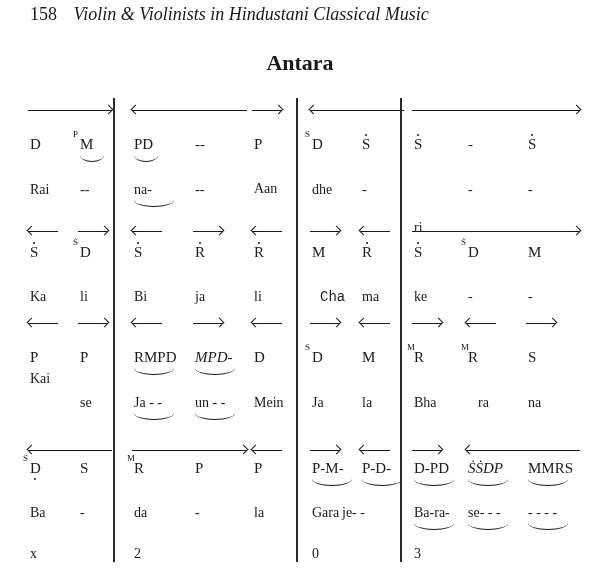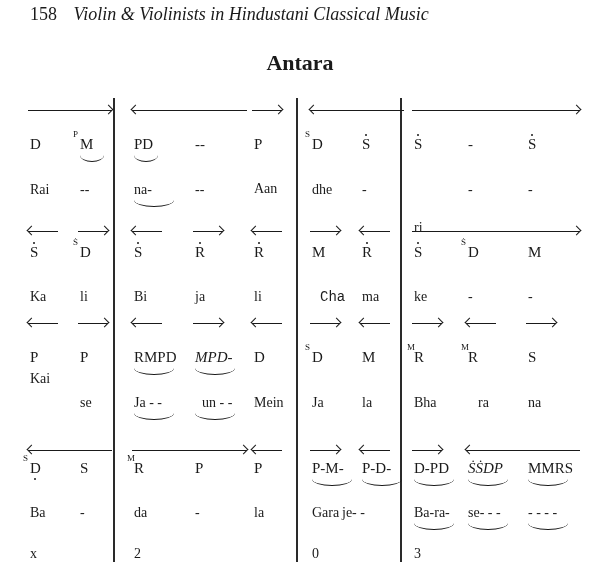--- a/index.html
+++ b/index.html
@@ -190,21 +190,21 @@
     <div class="slur" style="left: 195px; top: 368px; width: 40px;"></div>
     <div class="cell" style="left: 254px; top: 350px;"><span>D</span></div>
     <div class="cell" style="left: 312px; top: 350px;"><span class="sup">S</span><span>D</span></div>
     <div class="cell" style="left: 362px; top: 350px;"><span>M</span></div>
     <div class="cell" style="left: 414px; top: 350px;"><span class="sup">M</span><span>R</span></div>
     <div class="cell" style="left: 468px; top: 350px;"><span class="sup">M</span><span>R</span></div>
     <div class="cell" style="left: 528px; top: 350px;"><span>S</span></div>
     <div class="cell lyric" style="left: 30px; top: 372px;">Kai</div>
     <div class="cell lyric" style="left: 80px; top: 396px;">se</div>
     <div class="cell lyric" style="left: 134px; top: 396px;">Ja - -</div>
-    <div class="cell lyric" style="left: 202px; top: 396px;">un - -</div>
+    <div class="cell lyric" style="left: 195px; top: 396px;">un - -</div>
     <div class="cell lyric" style="left: 254px; top: 396px;">Mein</div>
     <div class="cell lyric" style="left: 312px; top: 396px;">Ja</div>
     <div class="cell lyric" style="left: 362px; top: 396px;">la</div>
     <div class="cell lyric" style="left: 414px; top: 396px;">Bha</div>
     <div class="cell lyric" style="left: 478px; top: 396px;">ra</div>
     <div class="cell lyric" style="left: 528px; top: 396px;">na</div>
     <div class="slur" style="left: 134px; top: 413px; width: 40px;"></div>
     <div class="slur" style="left: 195px; top: 413px; width: 40px;"></div>
     <div class="arrow left" style="left: 28px; top: 445px; width: 84px;">
       <div class="shaft"></div>

